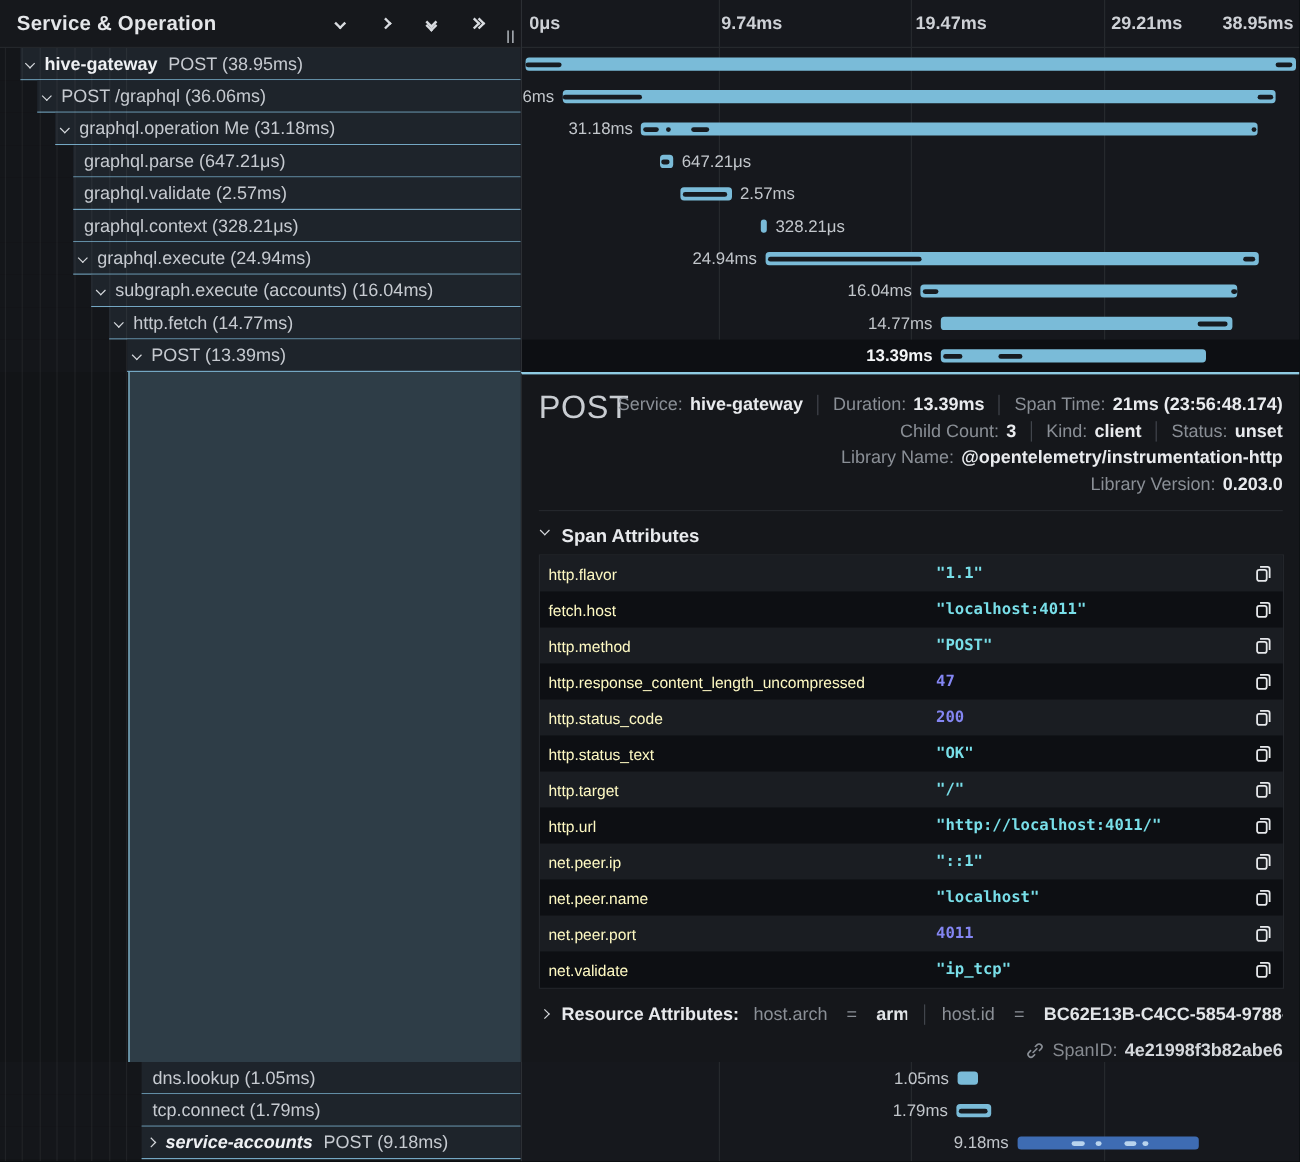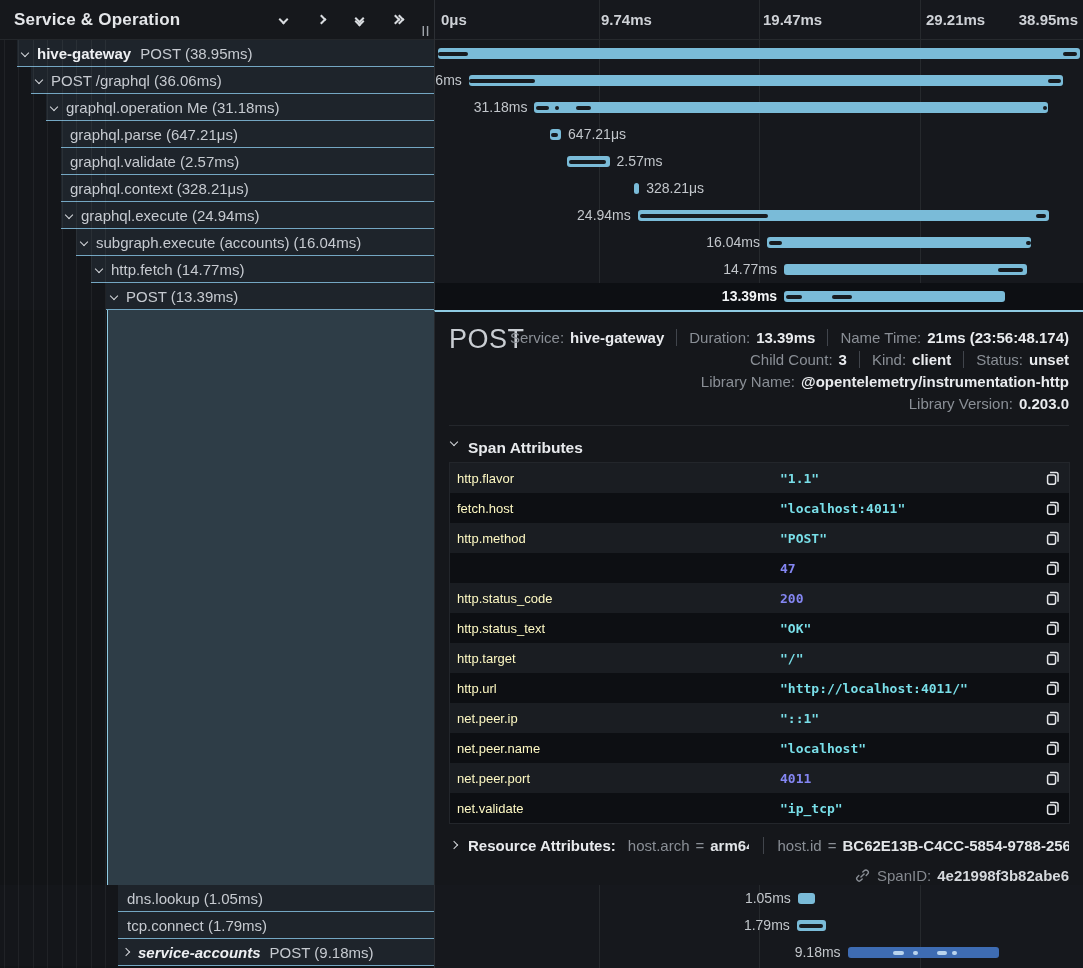--- a/index.html
+++ b/index.html
@@ -74,21 +74,21 @@
   .attr-row:nth-child(even){ background:#0d0f13; }
   .a-key{ color:#fef9c3; font-size:13px; padding-left:7px; white-space:nowrap; }
   .a-val{ position:absolute; left:330px; font-family:"DejaVu Sans Mono",monospace; font-size:13px; font-weight:700; white-space:nowrap; }
   .a-val.string{ color:#79dfe9; }
   .a-val.number{ color:#8486f2; }
   .copy-btn{ position:absolute; right:9px; top:7px; width:16px; height:16px; background:none; border:none;
              color:#e6e8eb; cursor:pointer; padding:0; }
   .res-row{ position:absolute; left:16px; right:14px; top:521px; display:flex; align-items:center; height:24px; cursor:pointer; }
   .res-row .chv{ width:6px; height:6px; border-width:1.8px; color:#d6d9dd; margin-right:11px; flex:none; }
   .res-title{ font-size:15px; font-weight:700; color:#e8eaed; margin-right:12px; white-space:nowrap; }
-  .res-item{ display:flex; align-items:baseline; white-space:nowrap; overflow:hidden; }
+  .res-item{ display:flex; align-items:baseline; white-space:nowrap; overflow:hidden;gap:10px; }
   .res-item + .res-item{ border-left:1px solid #41454c; margin-left:14px; padding-left:14px; }
   .r-key{ color:#8a8f96; font-size:15px; }
   .r-eq{ color:#8a8f96; font-size:15px; margin:0 6px; }
   .r-val{ color:#e2e5e8; font-size:15px; font-weight:700; }
   .footer-row{ position:absolute; right:14px; top:553px; display:flex; align-items:center; height:20px; }
   .link-icon{ color:#8a8f96; margin-right:7px; display:flex; }
   .f-label{ color:#85898f; font-size:15px; margin-right:6px; }
   .f-value{ color:#d6d9dd; font-size:15px; font-weight:700; }
 </style>
 </head>
@@ -318,21 +318,21 @@
       <div class="meta-line">
         <span class="meta-item">
             <span class="m-label">Service:</span>
             <span class="m-value">hive-gateway</span>
           </span>
         <span class="meta-item">
             <span class="m-label">Duration:</span>
             <span class="m-value">13.39ms</span>
           </span>
         <span class="meta-item">
-            <span class="m-label">Name Time:</span>
+            <span class="m-label">Span Time:</span>
             <span class="m-value">21ms (23:56:48.174)</span>
           </span>
       </div>
       <div class="meta-line">
         <span class="meta-item">
             <span class="m-label">Child Count:</span>
             <span class="m-value">3</span>
           </span>
         <span class="meta-item">
             <span class="m-label">Kind:</span>
@@ -380,20 +380,21 @@
         </div>
         <div class="attr-row">
           <span class="a-key">http.method</span>
           <span class="a-val string">"POST"</span>
           <button class="copy-btn"><svg width="15" height="16" viewBox="0 0 24 26" fill="none" stroke="currentColor" stroke-width="2.4" stroke-linejoin="round">
               <rect x="4" y="8" width="13" height="15" rx="3"></rect>
               <path d="M8 4h10a3 3 0 0 1 3 3v12"></path>
             </svg></button>
         </div>
         <div class="attr-row">
+          <span class="a-key">http.response_content_length_uncompressed</span>
           <span class="a-val number">47</span>
           <button class="copy-btn"><svg width="15" height="16" viewBox="0 0 24 26" fill="none" stroke="currentColor" stroke-width="2.4" stroke-linejoin="round">
               <rect x="4" y="8" width="13" height="15" rx="3"></rect>
               <path d="M8 4h10a3 3 0 0 1 3 3v12"></path>
             </svg></button>
         </div>
         <div class="attr-row">
           <span class="a-key">http.status_code</span>
           <span class="a-val number">200</span>
           <button class="copy-btn"><svg width="15" height="16" viewBox="0 0 24 26" fill="none" stroke="currentColor" stroke-width="2.4" stroke-linejoin="round">

